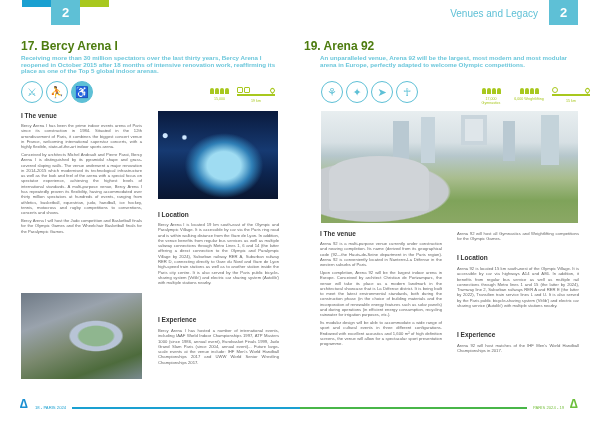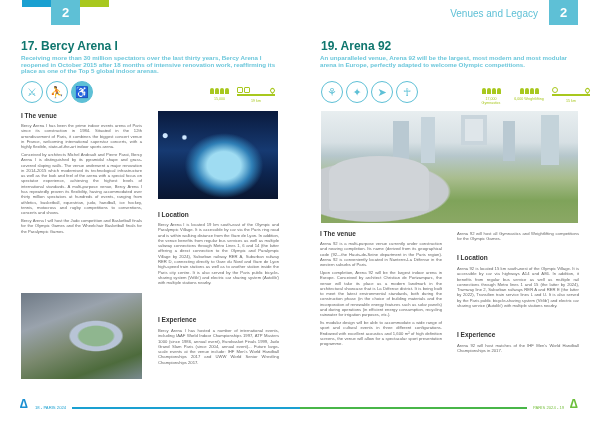--- a/index.html
+++ b/index.html
@@ -12,22 +12,22 @@
 
   
   .hdr-blue { position: absolute; left: 22px; top: 0; width: 30px; height: 7px; background: #1aa0d1; }
   .hdr-green { position: absolute; left: 80px; top: 0; width: 29px; height: 7px; background: #a8c81e; }
   .hdr-num { position: absolute; width: 29px; height: 25px; background: #5ec0d6; color: #fff;
              font-weight: bold; font-size: 13px; display: flex; align-items: center; justify-content: center; }
   .left .hdr-num { left: 51px; top: 0; }
   .right .hdr-num { left: 249px; top: 0; }
   .hdr-section { position: absolute; right: 62px; top: 8px; font-size: 10px; color: #5ec0d6; }
 
-  .title { position: absolute; left: 21px; top: 39px; font-size: 12px; font-weight: bold; color: #0f766e; }
-  .right .title { left: 21px; }
+  .title { position: absolute; left: 21px; top: 39px; font-size: 12px; font-weight: bold; color: #4d7c0f; }
+  .right .title { left: 4px; }
   .subtitle { position: absolute; left: 21px; top: 55px; width: 260px; font-size: 6.2px; line-height: 6.6px;
               font-weight: bold; color: #6cc7db; }
   .right .subtitle { left: 20px; width: 262px; }
 
   
   .sport-icons { position: absolute; top: 81px; display: flex; gap: 3px; }
   .left .sport-icons { left: 21px; }
   .right .sport-icons { left: 21px; }
   .sport { width: 22px; height: 22px; border-radius: 50%; border: 1.2px solid #5ec0d6;
            display: flex; align-items: center; justify-content: center; color: #5ec0d6; font-size: 11px; }

